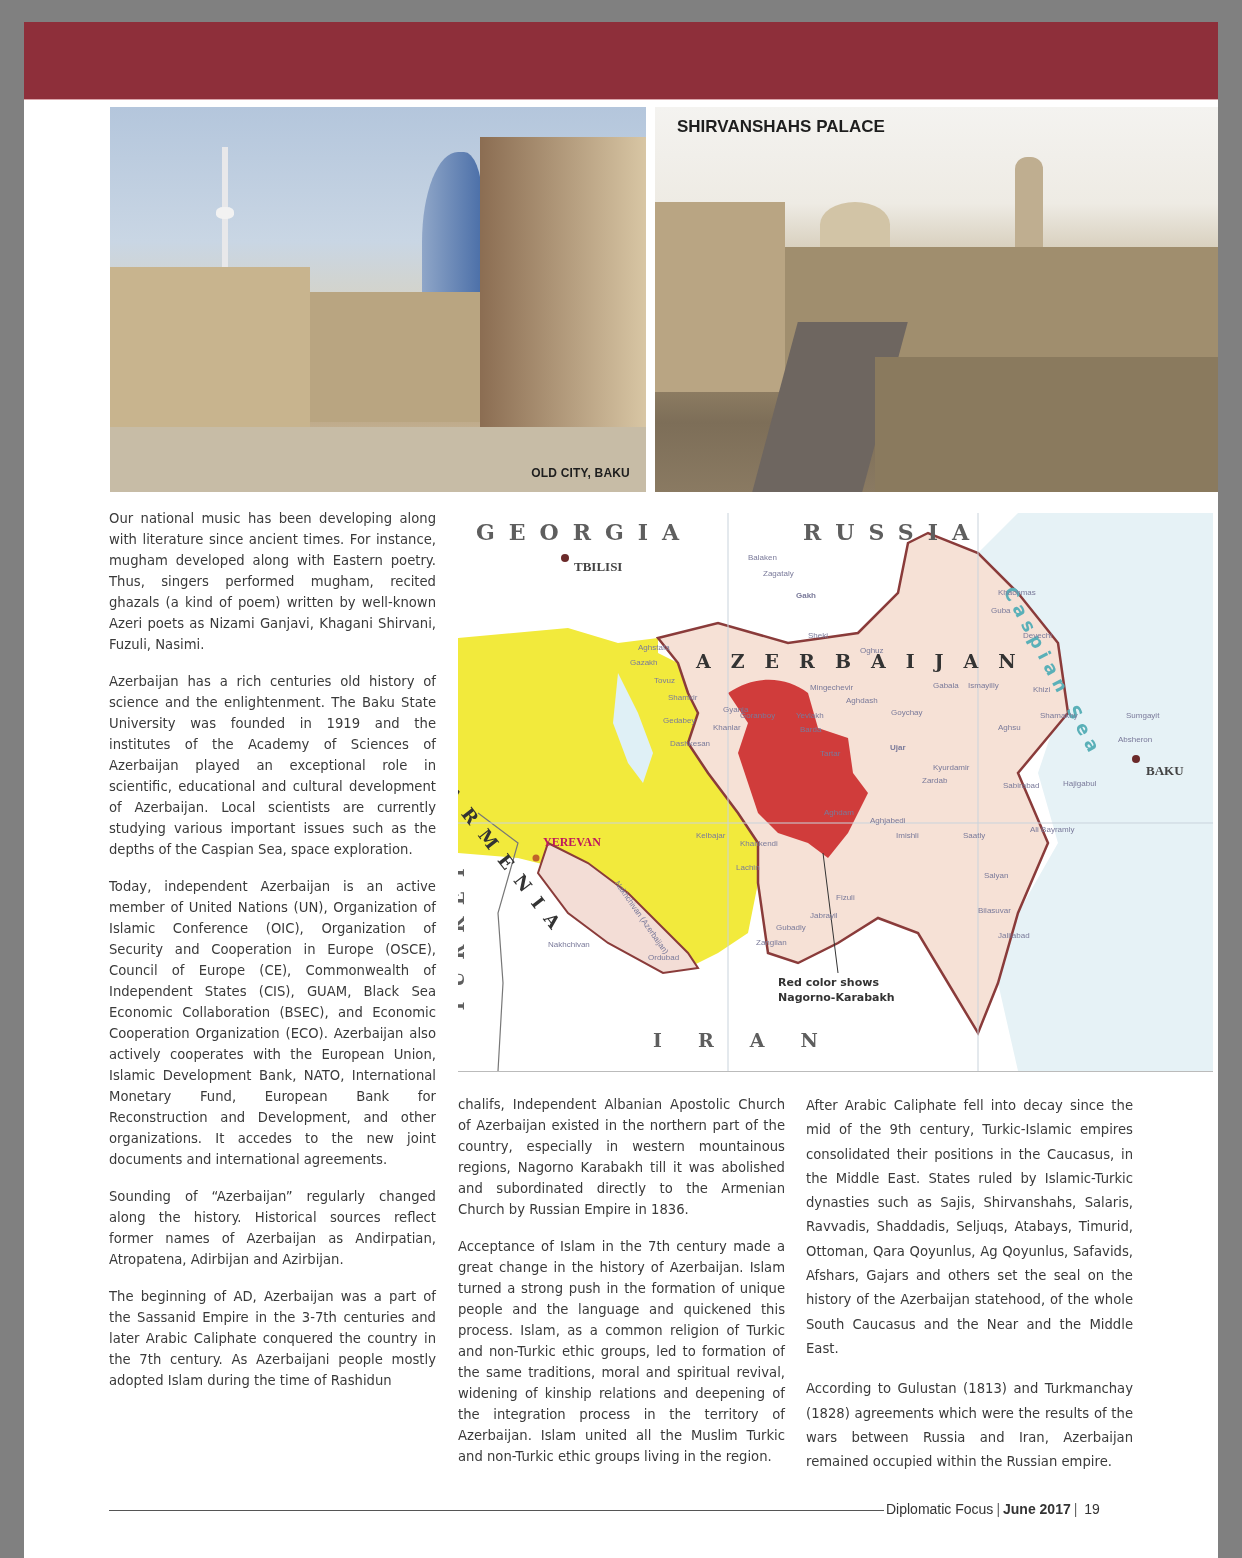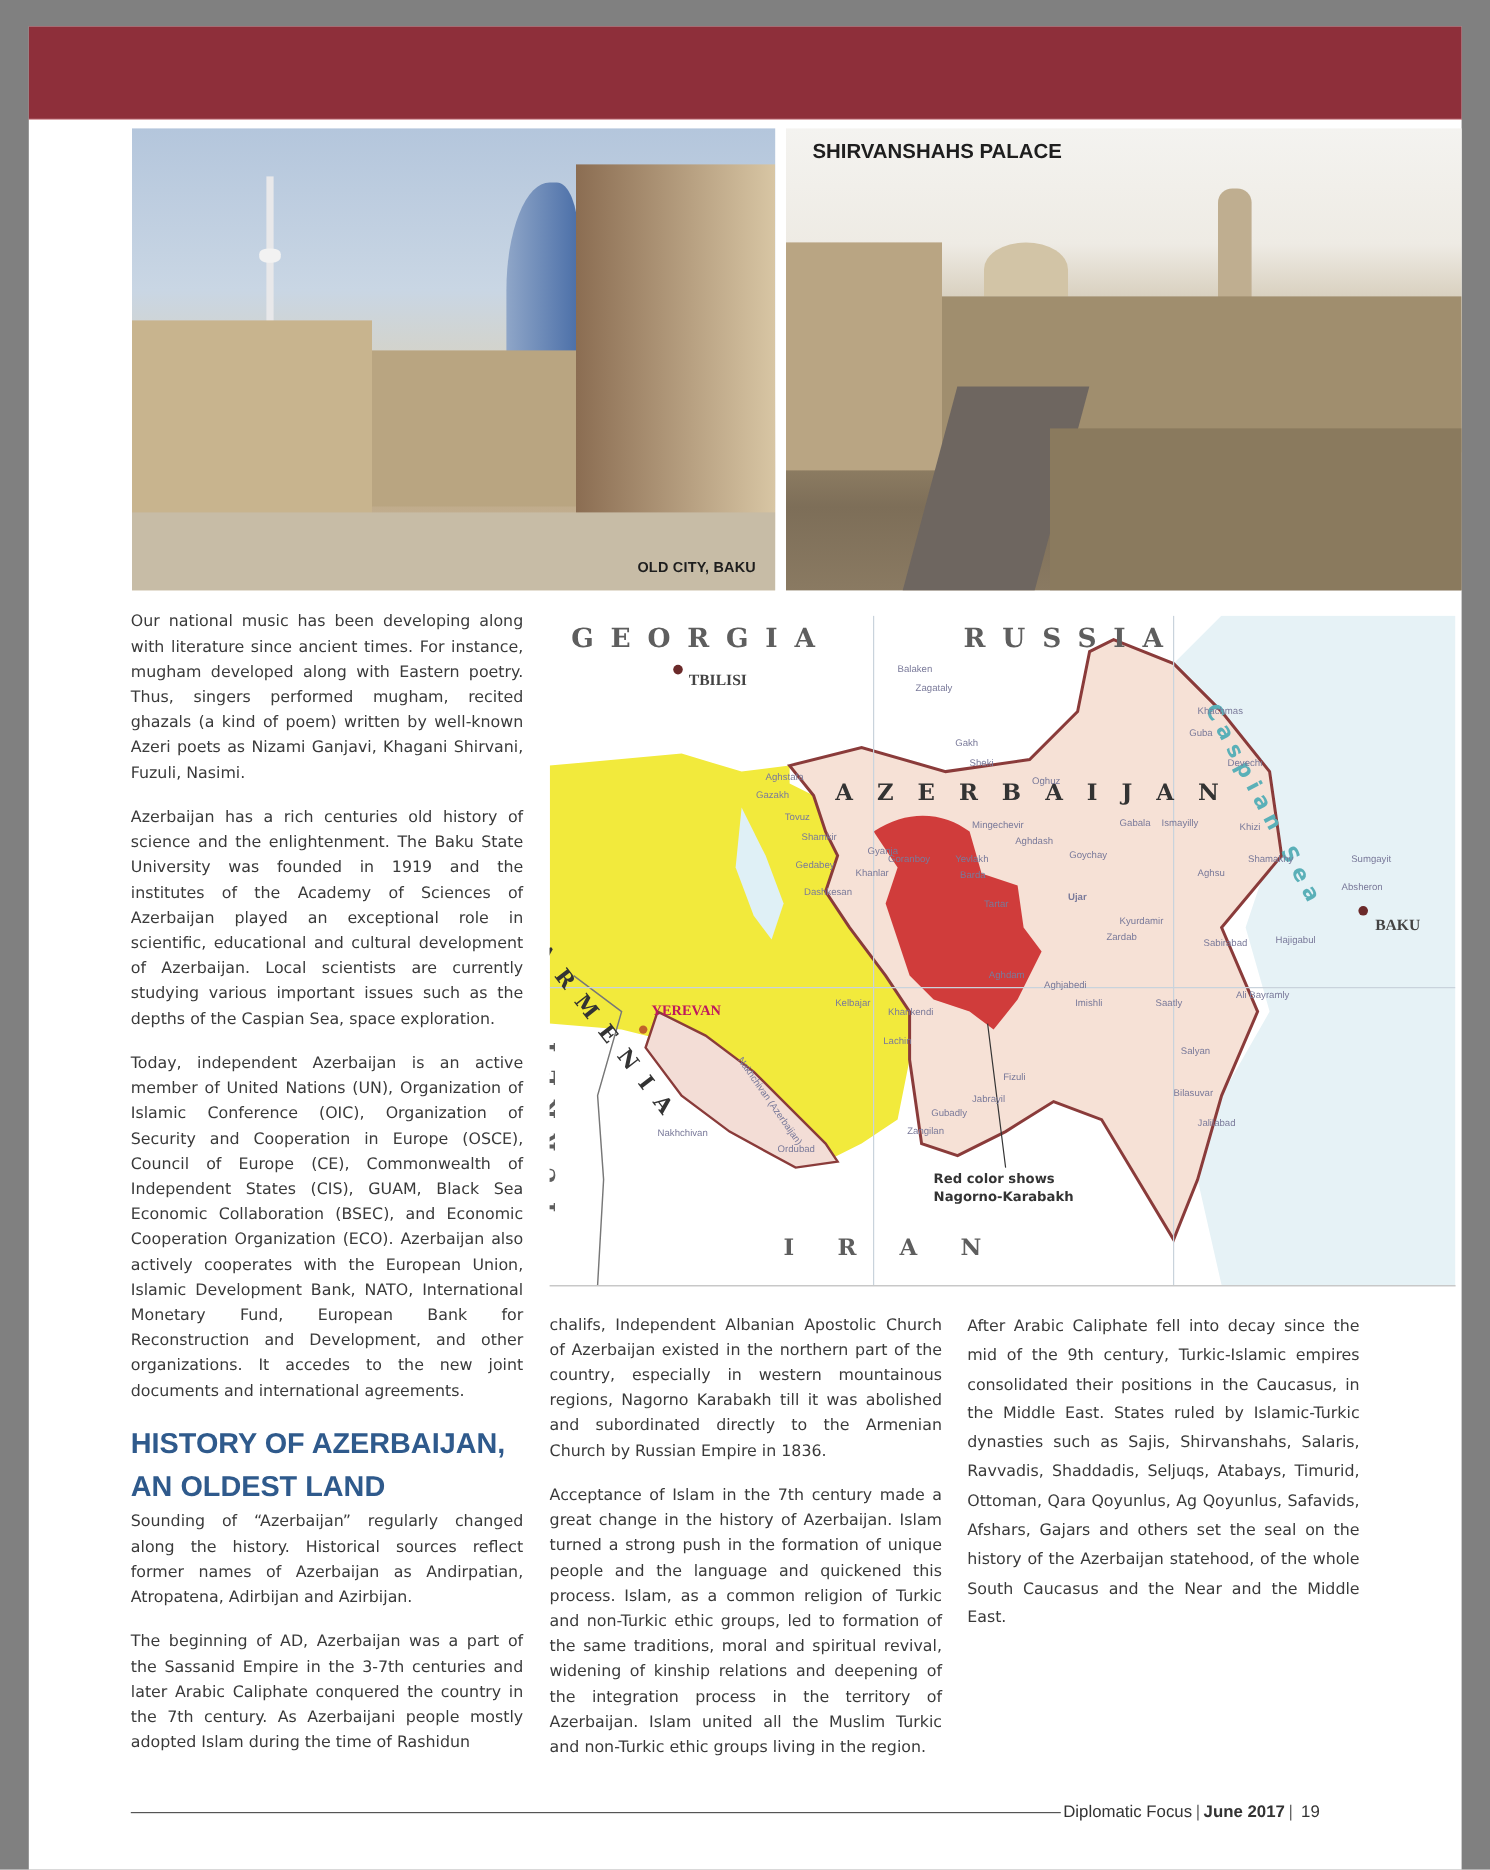--- a/index.html
+++ b/index.html
@@ -121,21 +121,21 @@
     <div class="map-label country" style="left:560px;top:70px;font-size:18px;letter-spacing:6px;color:#5ab0b8;font-family:'DejaVu Sans',sans-serif;transform:rotate(62deg);transform-origin:left top;">Caspian Sea</div>
     <div class="map-label city" style="left:116px;top:46px;">TBILISI</div>
     <div class="map-label city" style="left:688px;top:250px;">BAKU</div>
     <div class="map-label city" style="left:85px;top:322px;color:#be185d;font-size:12px;">YEREVAN</div>
     <div class="legend-note" style="left:320px;top:462px;">
       <div>Red color shows</div>
       <div>Nagorno-Karabakh</div>
     </div>
     <div class="small-town" style="left:290px;top:40px;">Balaken</div>
     <div class="small-town" style="left:305px;top:56px;">Zagataly</div>
-    <div class="small-town" style="left:338px;top:102px;">Gakh</div>
+    <div class="small-town" style="left:338px;top:78px;font-weight:bold;">Gakh</div>
     <div class="small-town" style="left:350px;top:118px;">Sheki</div>
     <div class="small-town" style="left:402px;top:133px;">Oghuz</div>
     <div class="small-town" style="left:540px;top:75px;">Khachmas</div>
     <div class="small-town" style="left:533px;top:93px;">Guba</div>
     <div class="small-town" style="left:565px;top:118px;">Devechi</div>
     <div class="small-town" style="left:475px;top:168px;">Gabala</div>
     <div class="small-town" style="left:510px;top:168px;">Ismayilly</div>
     <div class="small-town" style="left:575px;top:172px;">Khizi</div>
     <div class="small-town" style="left:180px;top:130px;">Aghstafa</div>
     <div class="small-town" style="left:172px;top:145px;">Gazakh</div>
@@ -178,34 +178,31 @@
     <div class="small-town" style="left:352px;top:398px;">Jabrayil</div>
     <div class="small-town" style="left:318px;top:410px;">Gubadly</div>
     <div class="small-town" style="left:298px;top:425px;">Zangilan</div>
     <div class="small-town" style="left:190px;top:440px;">Ordubad</div>
   </div>
 
   <div class="col col-left">
     <p>Our national music has been developing along with literature since ancient times. For instance, mugham developed along with Eastern poetry. Thus, singers performed mugham, recited ghazals (a kind of poem) written by well-known Azeri poets as Nizami Ganjavi, Khagani Shirvani, Fuzuli, Nasimi.</p>
     <p>Azerbaijan has a rich centuries old history of science and the enlightenment.  The Baku State University was founded in 1919 and the institutes of the Academy of Sciences of Azerbaijan played an exceptional role in scientific, educational and cultural development of Azerbaijan. Local scientists are currently studying various important issues such as the depths of the Caspian Sea, space exploration.</p>
     <p>Today, independent Azerbaijan is an active member of United Nations (UN), Organization of Islamic Conference (OIC), Organization of Security and Cooperation in Europe (OSCE), Council of Europe (CE), Commonwealth of Independent States (CIS), GUAM, Black Sea Economic Collaboration (BSEC), and Economic Cooperation Organization (ECO). Azerbaijan also actively cooperates with the European Union, Islamic Development Bank, NATO, International Monetary Fund, European Bank for Reconstruction and Development, and other organizations. It accedes to the new joint documents and international agreements.</p>
-    <h2 class="heading">
-      <span>HISTORY OF AZERBAIJAN,</span><br>
-      <span>AN OLDEST LAND</span>
-    </h2>
     <p class="after-heading">Sounding of “Azerbaijan” regularly changed along the history. Historical sources reflect former names of Azerbaijan as Andirpatian, Atropatena, Adirbijan and Azirbijan.</p>
     <p>The beginning of AD, Azerbaijan was a part of the Sassanid Empire in the 3-7th centuries and later Arabic Caliphate conquered the country in the 7th century. As Azerbaijani people mostly adopted Islam during the time of Rashidun</p>
   </div>
 
   <div class="col col-mid">
     <p>chalifs, Independent Albanian Apostolic Church of Azerbaijan existed in the northern part of the country, especially in western mountainous regions, Nagorno Karabakh till it was abolished and subordinated directly to the Armenian Church by Russian Empire in 1836.</p>
     <p>Acceptance of Islam in the 7th century made a great change in the history of Azerbaijan. Islam turned a strong push in the formation of unique people and the language and quickened this process. Islam, as a common religion of Turkic and non-Turkic ethic groups, led to formation of the same traditions, moral and spiritual revival, widening of kinship relations and deepening of the integration process in the territory of Azerbaijan. Islam united all the Muslim Turkic and non-Turkic ethic groups living in the region.</p>
   </div>
 
   <div class="col col-right">
     <p>After Arabic Caliphate fell into decay since the mid of the 9th century, Turkic-Islamic empires consolidated their positions in the Caucasus, in the Middle East. States ruled by Islamic-Turkic dynasties such as Sajis, Shirvanshahs, Salaris, Ravvadis, Shaddadis, Seljuqs, Atabays, Timurid, Ottoman, Qara Qoyunlus, Ag Qoyunlus, Safavids, Afshars, Gajars and others set the seal on the history of the Azerbaijan statehood, of the whole South Caucasus and the Near and the Middle East.</p>
+    <p>According to Gulustan (1813) and Turkmanchay (1828) agreements which were the results of the wars between Russia and Iran, Azerbaijan remained occupied within the Russian empire.</p>
   </div>
 
   <div class="footer-rule"></div>
   <div class="footer">
     <span>Diplomatic Focus</span><span class="sep">|</span><span class="bold">June 2017</span><span class="sep">|</span>&nbsp;<span>19</span>
   </div>
 </div>
 
 </body></html>

